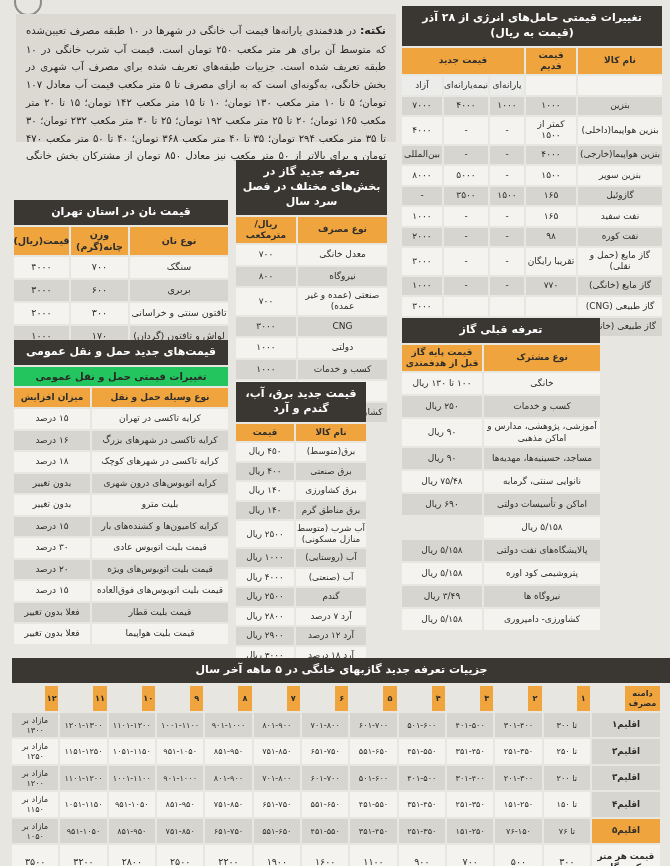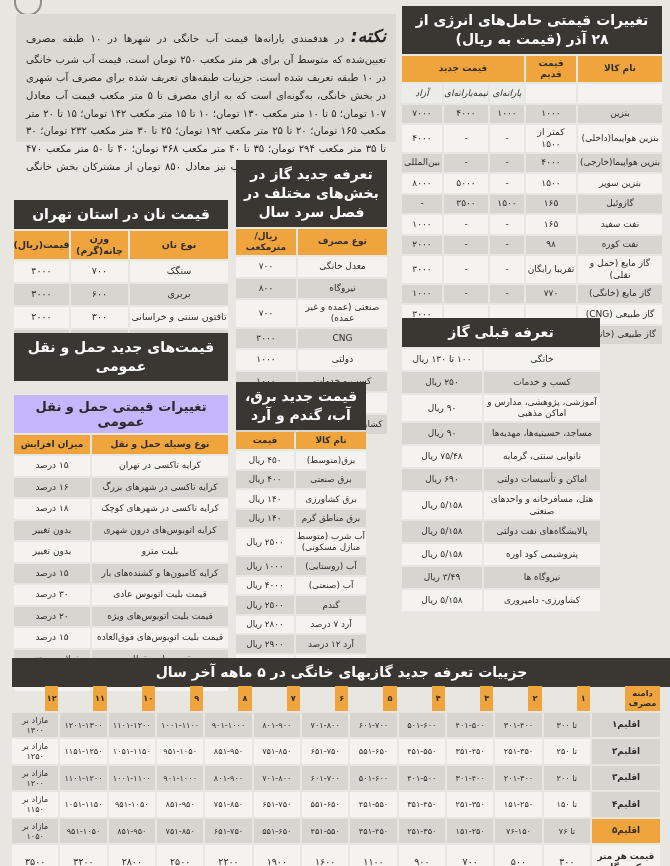--- a/index.html
+++ b/index.html
@@ -15,59 +15,59 @@
   .corner-mark{
     left:14px;top:-12px;width:24px;height:24px;border:2.5px solid #8d8c88;
     border-radius:50%;background:transparent;
   }
   
   .note-box{
     left:16px;top:14px;width:380px;height:128px;background:#dcd9d3;
     padding:7px 10px;box-sizing:border-box;
     font-size:10px;line-height:1.78;text-align:justify;color:#262523;
   }
-  .note-box b{font-size:17px;font-style:italic;}
+  .note-box b{font-size:11px;}
   .end-marker{color:#e8930c;font-size:9px;}
 
   
   .tbl{position:absolute;}
   .band{
     background:#3a3733;color:#fff;font-weight:bold;text-align:center;
-    font-size:14px;padding:5px 3px;line-height:1.35;
+    font-size:11px;padding:5px 3px;line-height:1.35;
   }
   .subband{
-    background:#c4b5fd;color:#2a2927;font-weight:bold;text-align:center;
-    font-size:13px;padding:4px 2px;margin-top:14px;
+    background:#22c55e;color:#2a2927;font-weight:bold;text-align:center;
+    font-size:10px;padding:4px 2px;margin-top:2px;
   }
   .hrow,.row{display:grid;gap:2px;margin-top:2px;grid-template-columns:var(--cols);}
   .hrowA{display:grid;gap:2px;margin-top:2px;grid-template-columns:var(--colsA);}
   .c{
     background:#f4f3f0;display:flex;align-items:center;justify-content:center;
     text-align:center;font-size:9.5px;min-height:15px;padding:2px 1px;line-height:1.25;
   }
   .h{background:#efa43e;font-weight:bold;font-size:9.5px;}
-  .sub{background:#ececea;font-size:9px;font-style:italic;}
+  .sub{background:#ececea;font-size:9px;}
   .rows.alt-odd .row:nth-child(odd) .c{background:#d7d5d0;}
   .rows.alt-even .row:nth-child(even) .c{background:#d7d5d0;}
 
   
   #energy{left:402px;top:6px;width:260px;--cols:84px 50px 34px 44px 1fr;--colsA:84px 50px 1fr;}
   #energy .c{font-size:9px;min-height:14.5px;}
   
   #gasold{left:402px;top:318px;width:198px;--cols:1fr 80px;}
   #gasold .h{min-height:28px;font-size:9.5px;}
   #gasold .c{font-size:9px;min-height:17px;}
   
   #gasnew{left:236px;top:160px;width:151px;--cols:1fr 60px;}
   #gasnew .c{min-height:15.5px;font-size:9px;}
   
   #bread{left:14px;top:200px;width:214px;--cols:1fr 57px 55px;}
   #bread .c{min-height:17px;}
   
-  #transport{left:14px;top:333px;width:214px;--cols:1fr 76px;}
+  #transport{left:14px;top:340px;width:214px;--cols:1fr 76px;}
   #transport .c{min-height:15.5px;font-size:9px;}
   
   #elec{left:236px;top:382px;width:130px;--cols:1fr 58px;}
   #elec .c{min-height:13.5px;font-size:8.8px;}
   
   #gasdet-title{left:12px;top:658px;width:659px;box-sizing:border-box;}
   #gasdet{left:12px;top:684px;width:648px;--cols:68px repeat(12,1fr);}
   #gasdet .h{font-size:10px;min-height:16px;margin-left:33px;}
   #gasdet .c{font-size:8.2px;min-height:16px;padding:2px 0;}
   #gasdet .bt-cell{unicode-bidi:plaintext;}
@@ -189,20 +189,24 @@
     <div class="c">۱۶۵</div>
     <div class="c">-</div>
     <div class="c">-</div>
     <div class="c">۷۰۰</div>
   </div>
 </div>
 </div>
 
 <div class="tbl" id="gasold">
   <div class="band">تعرفه قبلی گاز</div>
+  <div class="hrow">
+    <div class="c h">نوع مشترک</div>
+    <div class="c h">قیمت پایه گاز قبل از هدفمندی</div>
+  </div>
   <div class="rows alt-even">
   <div class="row">
     <div class="c name">خانگی</div>
     <div class="c">۱۰۰ تا ۱۳۰ ریال</div>
   </div>
 
   <div class="row">
     <div class="c name">کسب و خدمات</div>
     <div class="c">۲۵۰ ریال</div>
   </div>
@@ -221,21 +225,20 @@
     <div class="c name">نانوایی سنتی، گرمابه</div>
     <div class="c">۷۵/۴۸ ریال</div>
   </div>
 
   <div class="row">
     <div class="c name">اماکن و تأسیسات دولتی</div>
     <div class="c">۶۹۰ ریال</div>
   </div>
 
   <div class="row">
-    <div class="c name">هتل، مسافرخانه و واحدهای صنعتی</div>
     <div class="c">۵/۱۵۸ ریال</div>
   </div>
 
   <div class="row">
     <div class="c name">پالایشگاه‌های نفت دولتی</div>
     <div class="c">۵/۱۵۸ ریال</div>
   </div>
 
   <div class="row">
     <div class="c name">پتروشیمی کود اوره</div>

